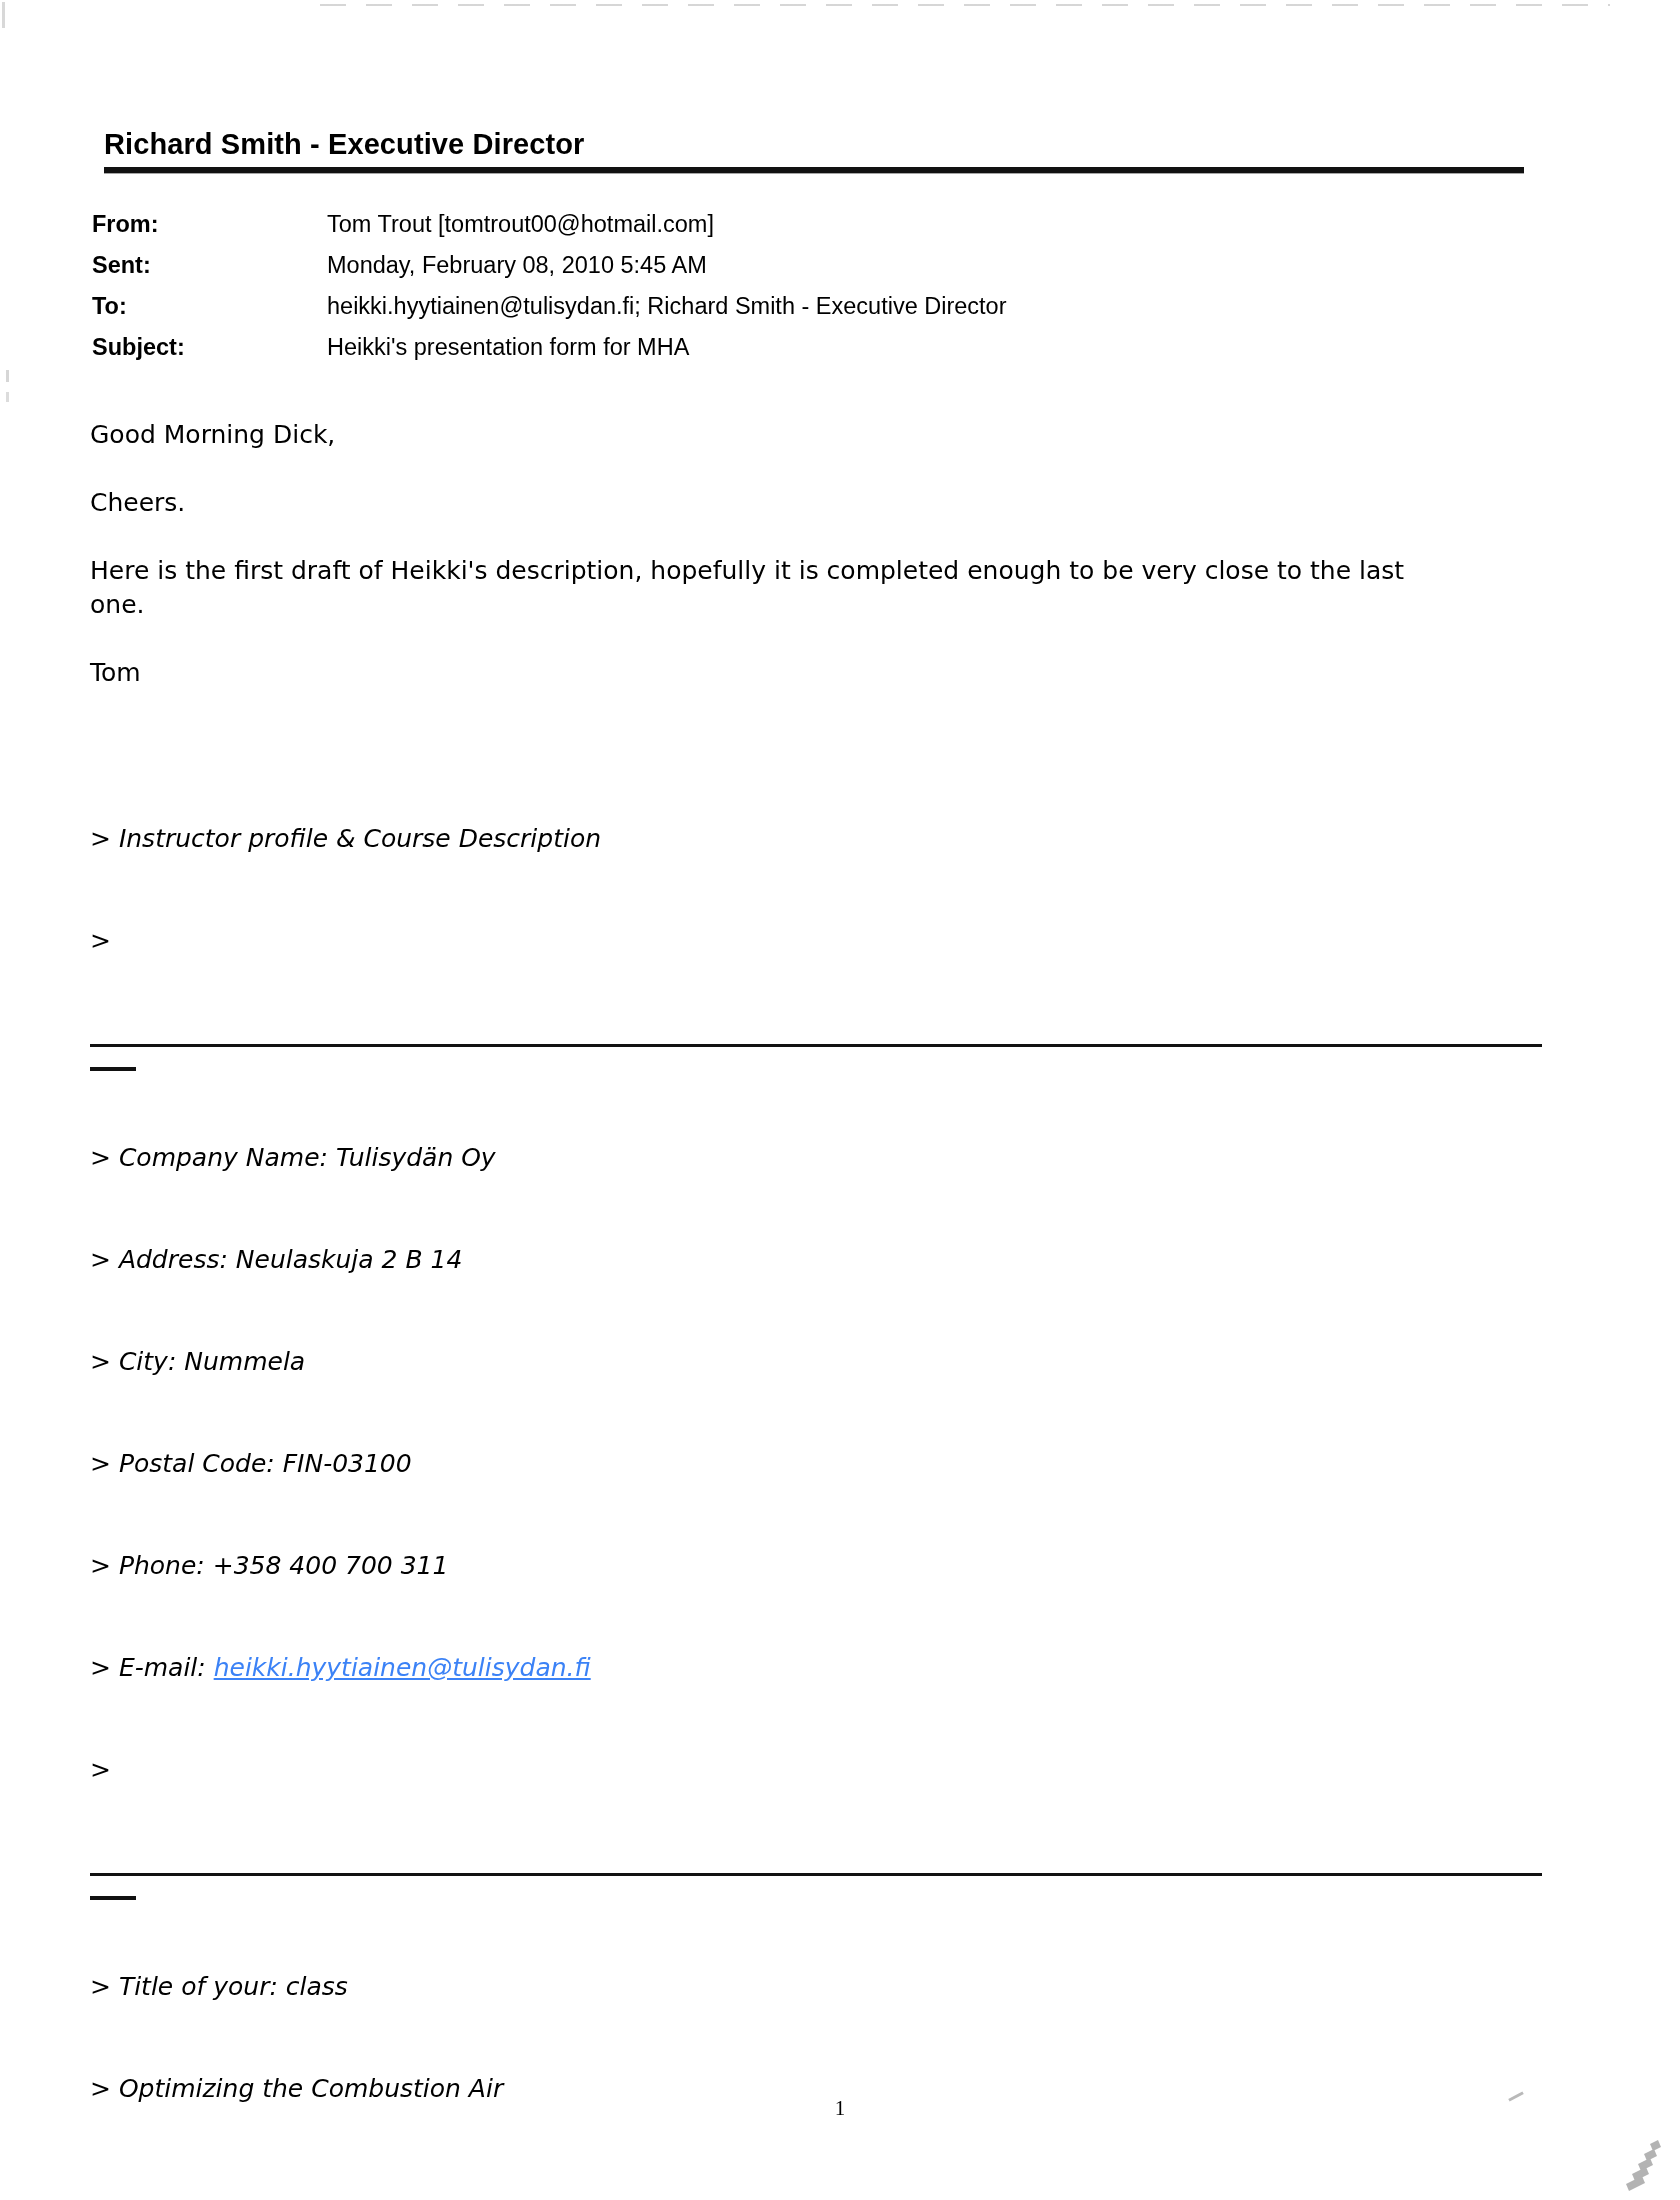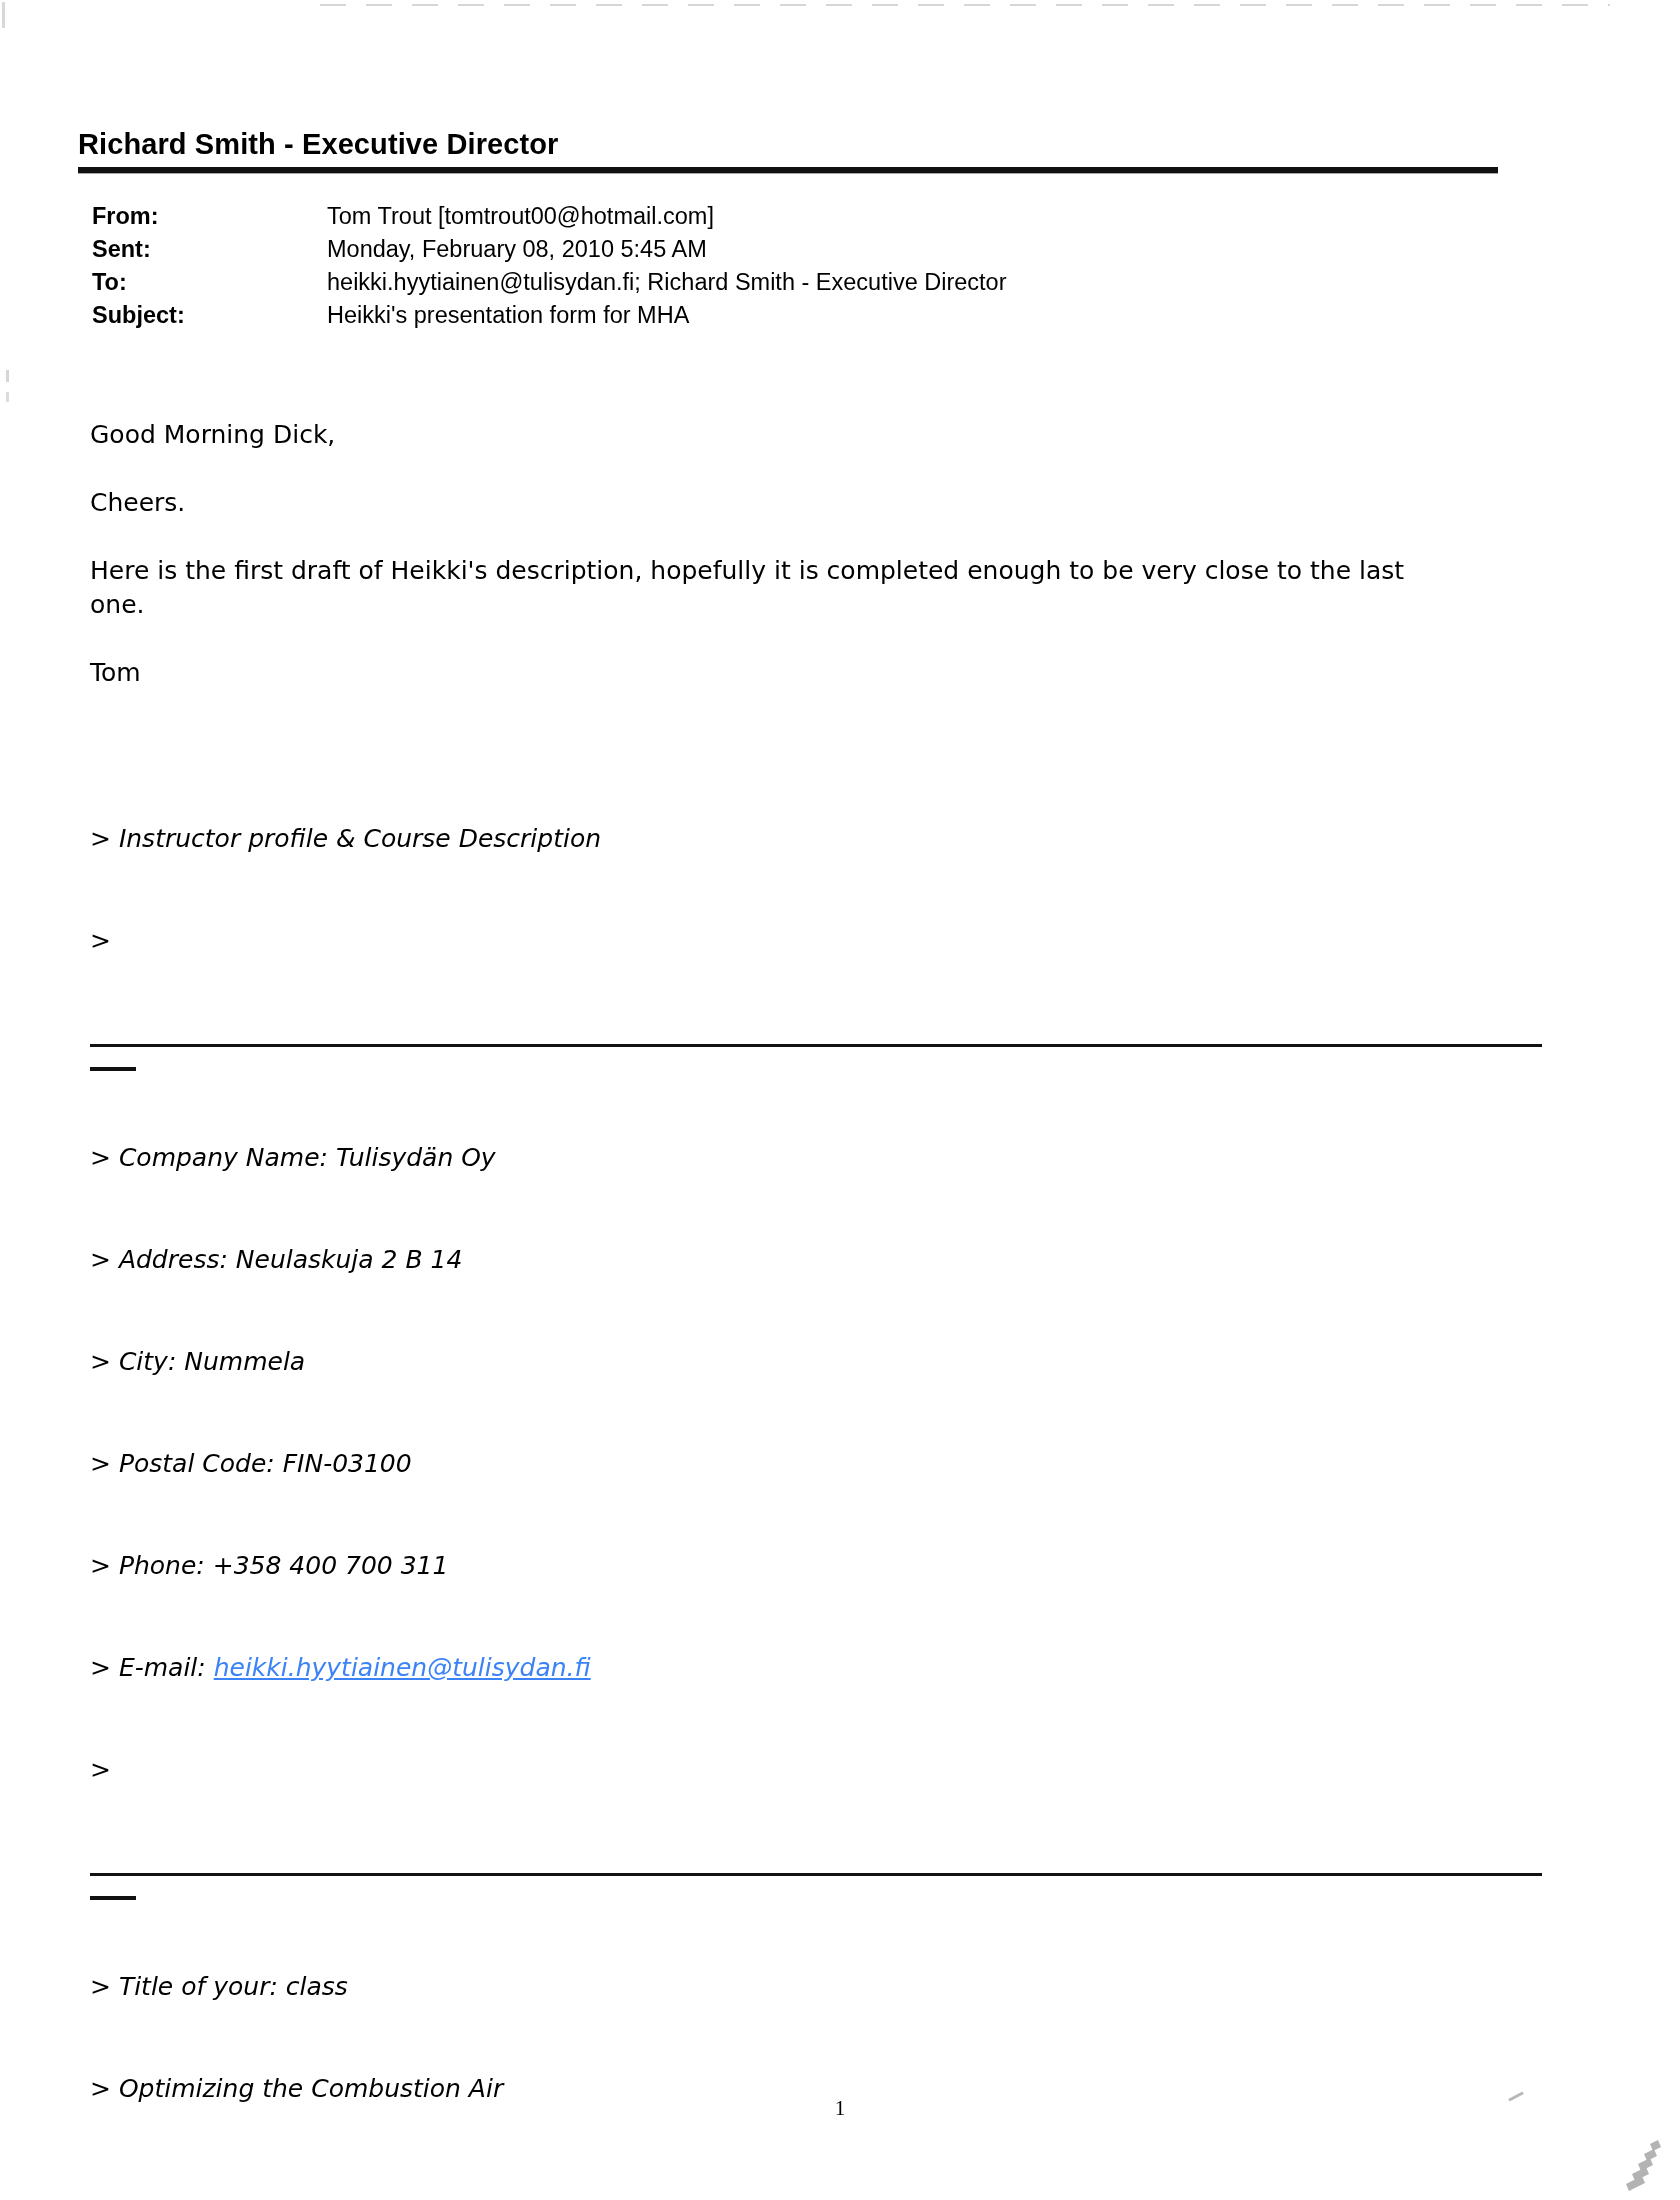--- a/index.html
+++ b/index.html
@@ -64,21 +64,21 @@
     bottom: 6px;
     right: 14px;
     width: 46px;
     height: 56px;
     opacity: .75;
   }
 
   
   .doc-head {
     position: absolute;
-    left: 78px;
+    left: 104px;
     top: 128px;
     width: 1420px;
   }
   .doc-title {
     font-family: "Liberation Sans", sans-serif;
     font-weight: bold;
     font-size: 29px;
     letter-spacing: .1px;
     color: #000;
     line-height: 1.12;
@@ -104,20 +104,21 @@
   }
   .meta-row {
     display: flex;
     align-items: baseline;
     white-space: nowrap;
   }
   .meta-label {
     width: 235px;
     flex: 0 0 235px;
     font-weight: bold;
+    margin-top: 8px;
   }
   .meta-value {
     flex: 1 1 auto;
   }
 
   
   .body-area {
     position: absolute;
     left: 90px;
     top: 418px;

